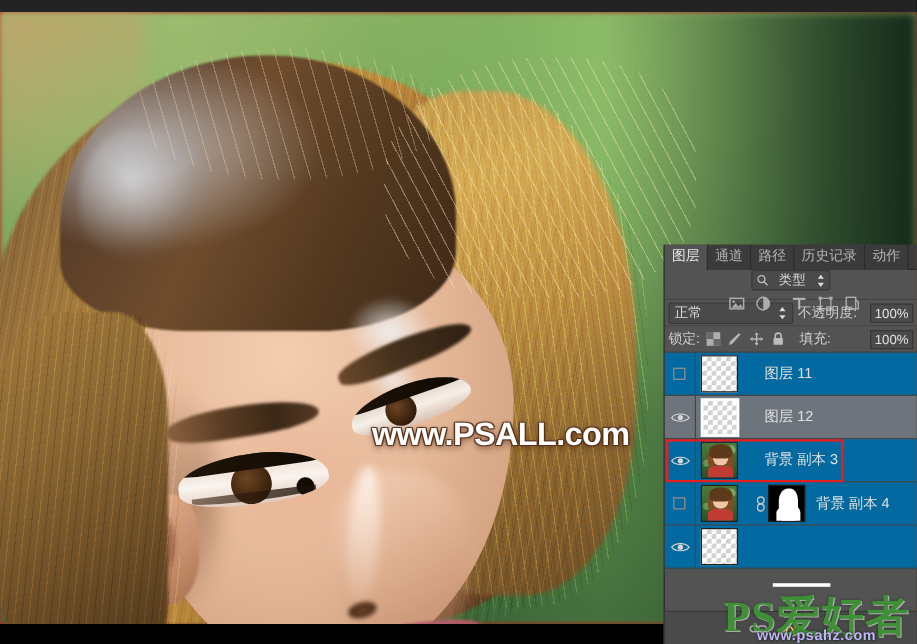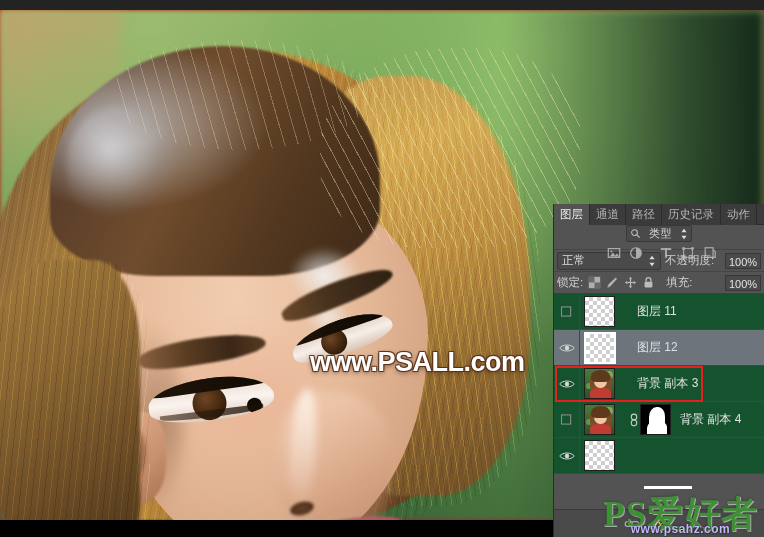--- a/index.html
+++ b/index.html
@@ -338,21 +338,21 @@
     padding:0 3px; background:#535353; border-bottom:1px solid #3f3f3f;
   }
   .lock-label { font-size:11.5px; color:#d0d0d0; white-space:nowrap; }
   .licon { width:13px; height:13px; opacity:.85; }
 
   
   .layer-list { position:relative; background:#535353; }
   .layer-row {
     position:relative; display:flex; align-items:center;
     height:36px; border-bottom:1px solid #454545;
-    background:#14532d;
+    background:#0369a1;
   }
   .layer-row.selected { background:#6d747c; }
   .eye-cell {
     width:26px; height:36px; display:flex; align-items:center; justify-content:center;
     border-right:1px solid #454545; flex:0 0 26px;
   }
   .thumb-cell {
     width:48px; height:36px; display:flex; align-items:center; justify-content:flex-start;
     padding-left:4px; flex:0 0 auto;
   }

